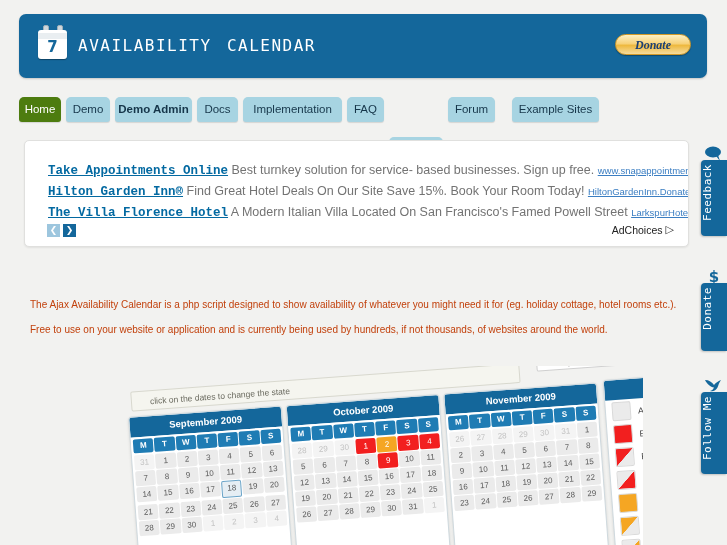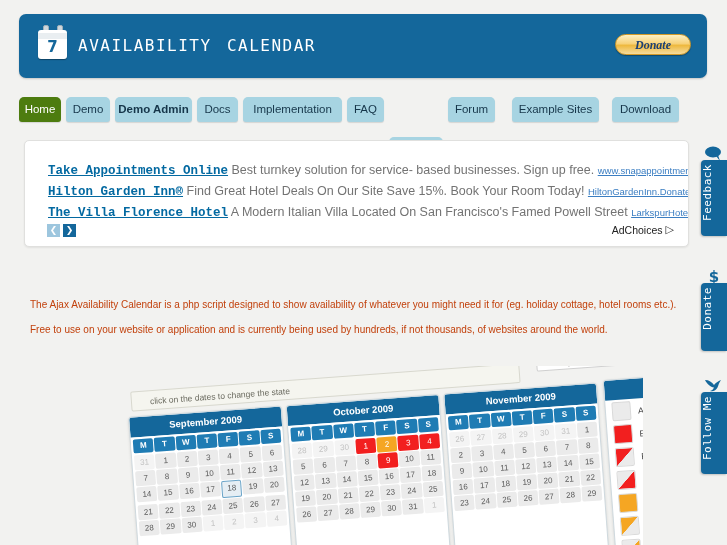--- a/index.html
+++ b/index.html
@@ -412,21 +412,20 @@
   <div class="nav" id="nav">
       <div class="nav-tab active" style="left: 0px; width: 42px;"><span>Home</span></div>
       <div class="nav-tab" style="left: 47px; width: 44px;"><span>Demo</span></div>
       <div class="nav-tab" style="left: 96px; width: 77px; font-weight: bold;"><span>Demo Admin</span></div>
       <div class="nav-tab" style="left: 178px; width: 41px;"><span>Docs</span></div>
       <div class="nav-tab" style="left: 224px; width: 99px;"><span>Implementation</span></div>
       <div class="nav-tab" style="left: 328px; width: 37px;"><span>FAQ</span></div>
       <div class="nav-tab" style="left: 370px; width: 54px; margin-top: 40px;"><span>Contact</span></div>
       <div class="nav-tab" style="left: 429px; width: 47px;"><span>Forum</span></div>
       <div class="nav-tab" style="left: 481px; width: 87px; margin-left: 12px;"><span>Example Sites</span></div>
-      <div class="nav-tab" style="left: 593px; width: 67px;"><span>Download</span></div>
     </div>
 
   <div class="ad-box">
     <div class="ad-row r1">
       <span class="ad-title">Take Appointments Online</span>
       <span class="ad-desc">Best turnkey solution for service- based businesses. Sign up free.</span>
       <span class="ad-url">www.snapappointments.com/en</span>
     </div>
     <div class="ad-row r2">
       <span class="ad-title">Hilton Garden Inn®</span>

